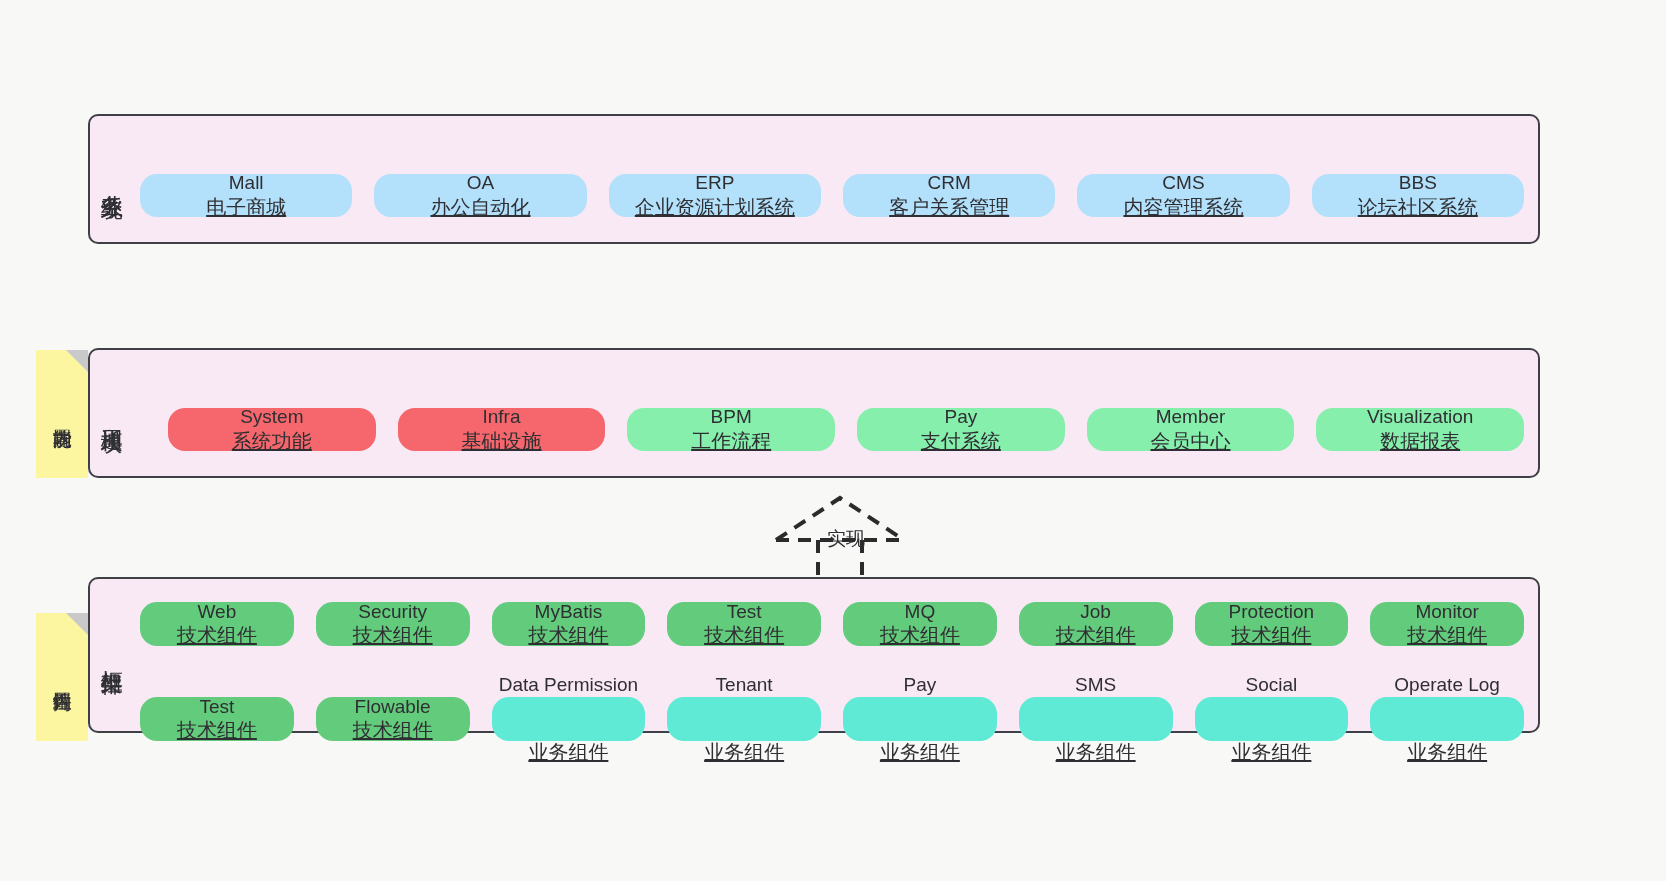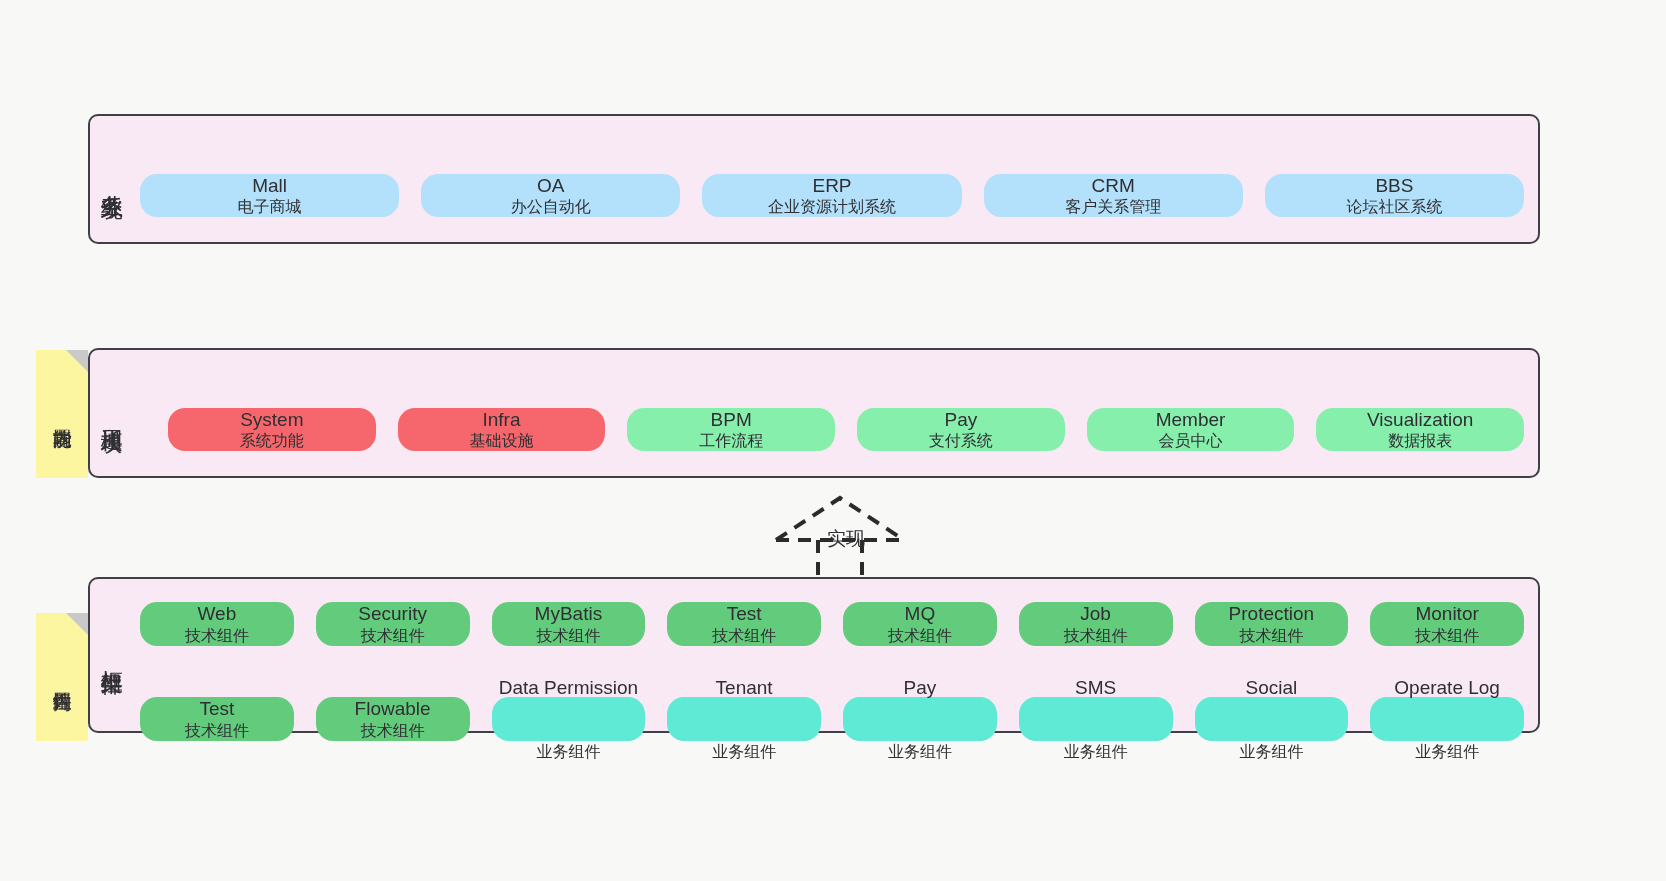--- a/index.html
+++ b/index.html
@@ -77,21 +77,22 @@
     text-align: center;
     line-height: 1.25;
     padding: 4px 6px;
     color: #2f2f33;
     margin-top: 33px;
   }
   .box .en {
     font-size: 19px;
   }
   .box .cn {
-    font-size: 16px;
+    font-size: 20px;
+    text-decoration: underline;
   }
 
   
   .c-blue        { background: #b3e0fb; }
   .c-red         { background: #f5676c; }
   .c-red-light   { background: #86efac; }
   .c-green       { background: #63cc7c; }
   .c-green-light { background: #5eead4; gap: 43px; }
 
   
@@ -171,20 +172,24 @@
           </div>
           <div class="box c-blue">
             <span class="en">ERP</span>
             <span class="cn">企业资源计划系统</span>
           </div>
           <div class="box c-blue">
             <span class="en">CRM</span>
             <span class="cn">客户关系管理</span>
           </div>
           <div class="box c-blue">
+            <span class="en">CMS</span>
+            <span class="cn">内容管理系统</span>
+          </div>
+          <div class="box c-blue">
             <span class="en">BBS</span>
             <span class="cn">论坛社区系统</span>
           </div>
         </div>
     </div>
   </div>
 
 
   <div class="sticky" id="sticky-common">
     <span>内置功能</span>

